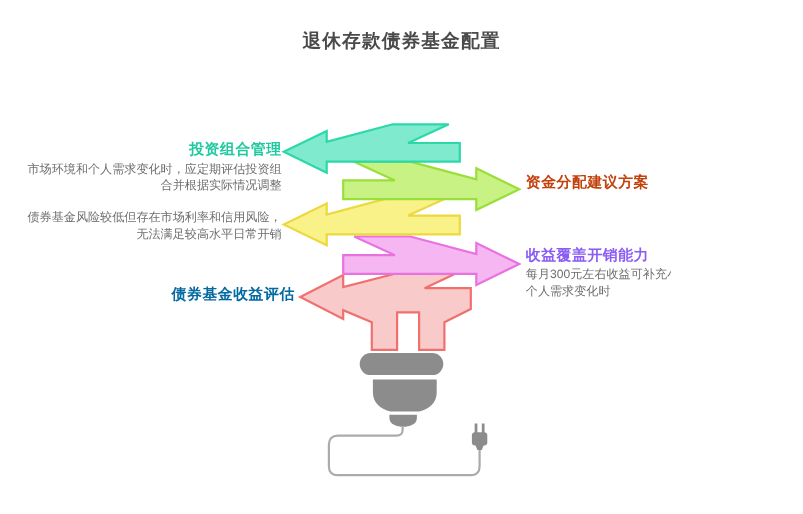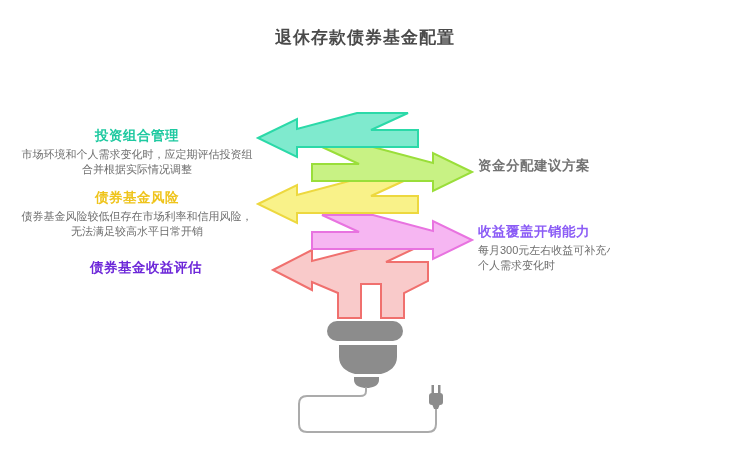--- a/index.html
+++ b/index.html
@@ -8,21 +8,21 @@
     font-family:"Liberation Sans",sans-serif;
   }
   .main-title{
     position:absolute;top:26px;left:0;width:730px;text-align:center;
     font-size:17px;font-weight:bold;letter-spacing:1px;margin:0;
   }
   .diagram-svg{position:absolute;left:0;top:0;}
   .sec{position:absolute;}
   .sec .sec-title{font-size:13.5px;font-weight:bold;letter-spacing:0.5px;line-height:14px;margin:0 0 4px 0;}
   .sec .sec-desc{font-size:11px;line-height:15px;margin:0;}
-  .sec.left{text-align:center;}
+  .sec.left{text-align:right;}
   .sec.right{text-align:left;}
   .sec-1{top:129px;left:18px;width:238px;}
   .sec-3{top:191px;left:18px;width:238px;}
   .sec-5{top:261px;left:24px;width:244px;}
   .sec-2{top:159px;left:478px;width:240px;}
   .sec-4{top:225px;left:478px;width:240px;}
 </style>
 </head>
 <body>
 
@@ -64,30 +64,29 @@
       <path d="M432,404 L440,404 L438,409 L434,409 Z" fill="#8c8c8c"></path>
     </g>
   </svg>
 
   <div class="sec left sec-1">
     <p class="sec-title" style="color: rgb(30, 201, 160);">投资组合管理</p>
     <p class="sec-desc" style="color: rgb(110, 110, 110);">市场环境和个人需求变化时，应定期评估投资组合并根据实际情况调整</p>
   </div>
 
   <div class="sec right sec-2">
-    <p class="sec-title" style="color: #737373; font-family: Liberation Serif, serif;">资金分配建议方案</p>
+    <p class="sec-title" style="color: #c2410c; font-family: Liberation Serif, serif;">资金分配建议方案</p>
   </div>
 
   <div class="sec left sec-3">
-    <p class="sec-title" style="color: rgb(239, 196, 28);">债券基金风险</p>
     <p class="sec-desc" style="color: rgb(110, 110, 110);">债券基金风险较低但存在市场利率和信用风险，无法满足较高水平日常开销</p>
   </div>
 
   <div class="sec right sec-4">
     <p class="sec-title" style="color: #8b5cf6;">收益覆盖开销能力</p>
     <p class="sec-desc" style="color: rgb(110, 110, 110);">每月300元左右收益可补充小额开销，市场环境和个人需求变化时</p>
   </div>
 
   <div class="sec left sec-5">
-    <p class="sec-title" style="color: #6d28d9;">债券基金收益评估</p>
+    <p class="sec-title" style="color: #0369a1;">债券基金收益评估</p>
   </div>
 
 </div>
 
 </body></html>

